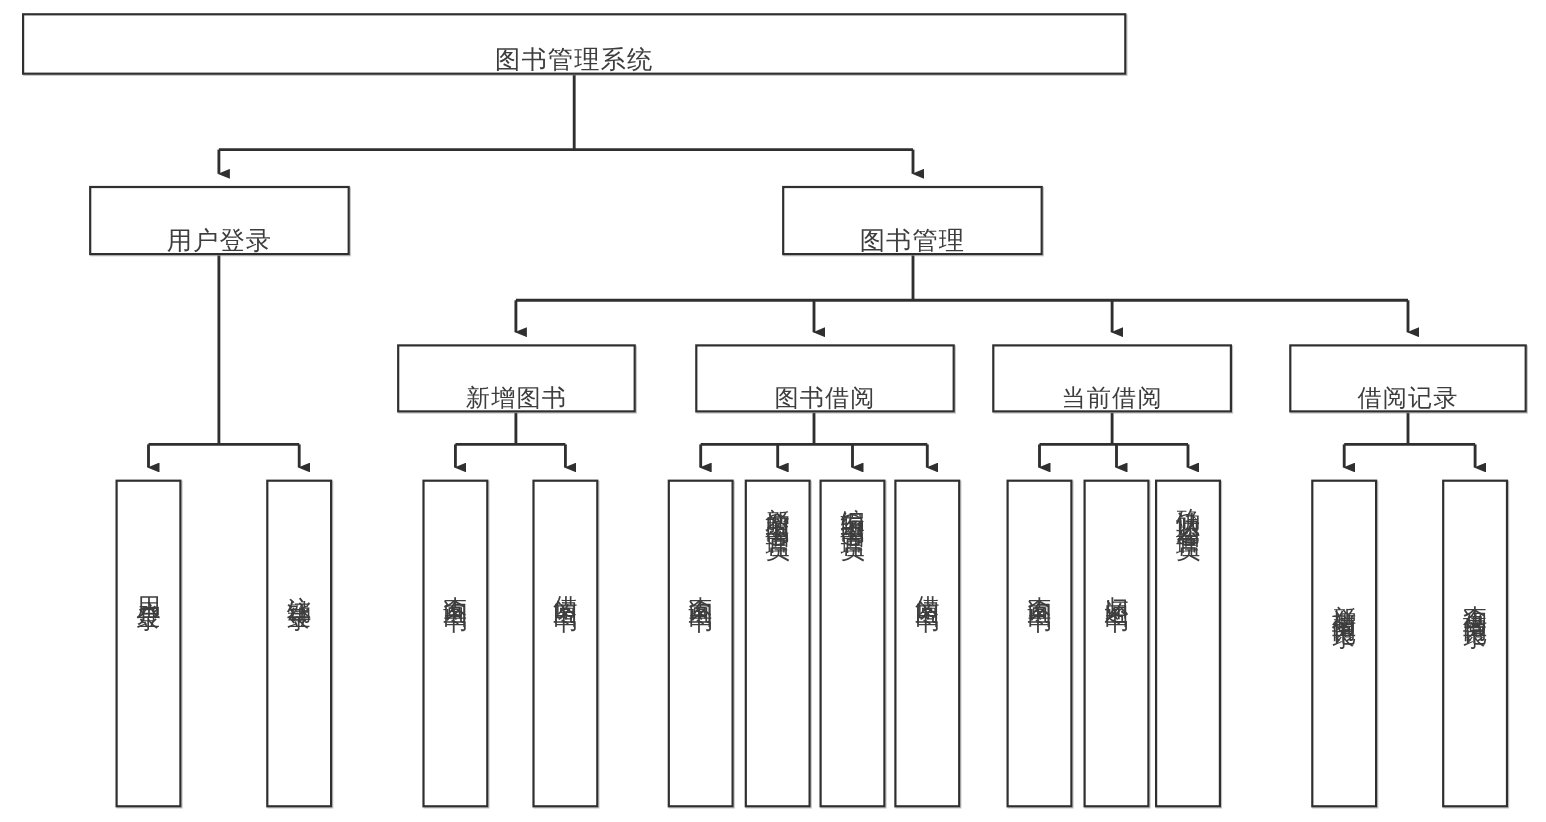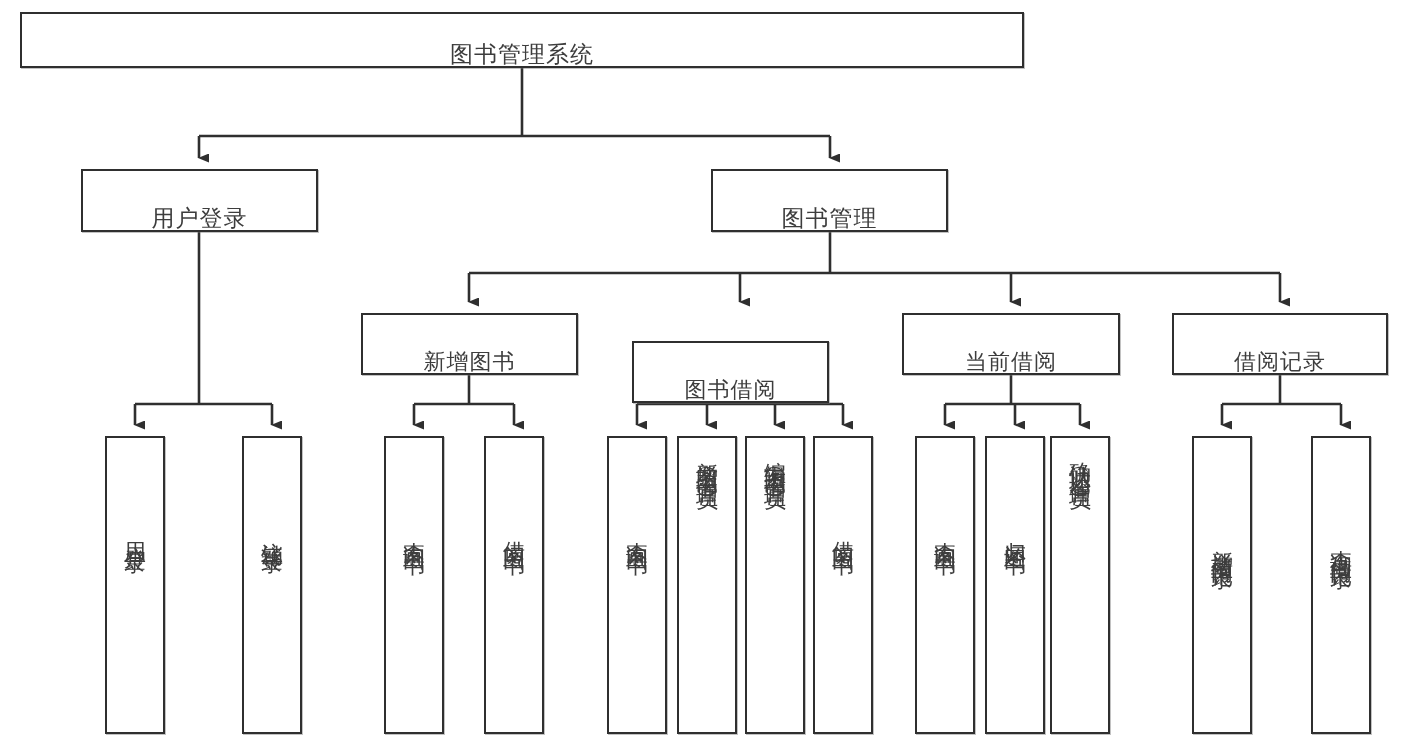--- a/index.html
+++ b/index.html
@@ -140,21 +140,21 @@
   <div class="node l2" style="left:81px; top:169px; width:237px; height:63px;">
     <span class="node-label">用户登录</span>
   </div>
   <div class="node l2" style="left:711px; top:169px; width:237px; height:63px;">
     <span class="node-label">图书管理</span>
   </div>
 
   <div class="node l3" style="left:361px; top:313px; width:217px; height:62px;">
     <span class="node-label">新增图书</span>
   </div>
-  <div class="node l3" style="left:632px; top:313px; width:197px; height:62px;margin-top:28px;">
+  <div class="node l3" style="left:632px; top:313px; width:236px; height:62px;">
     <span class="node-label">图书借阅</span>
   </div>
   <div class="node l3" style="left:902px; top:313px; width:218px; height:62px;">
     <span class="node-label">当前借阅</span>
   </div>
   <div class="node l3" style="left:1172px; top:313px; width:216px; height:62px;">
     <span class="node-label">借阅记录</span>
   </div>
 
   <div class="node leaf mid" style="left:105px; top:436px; width:60px; height:298px;">

